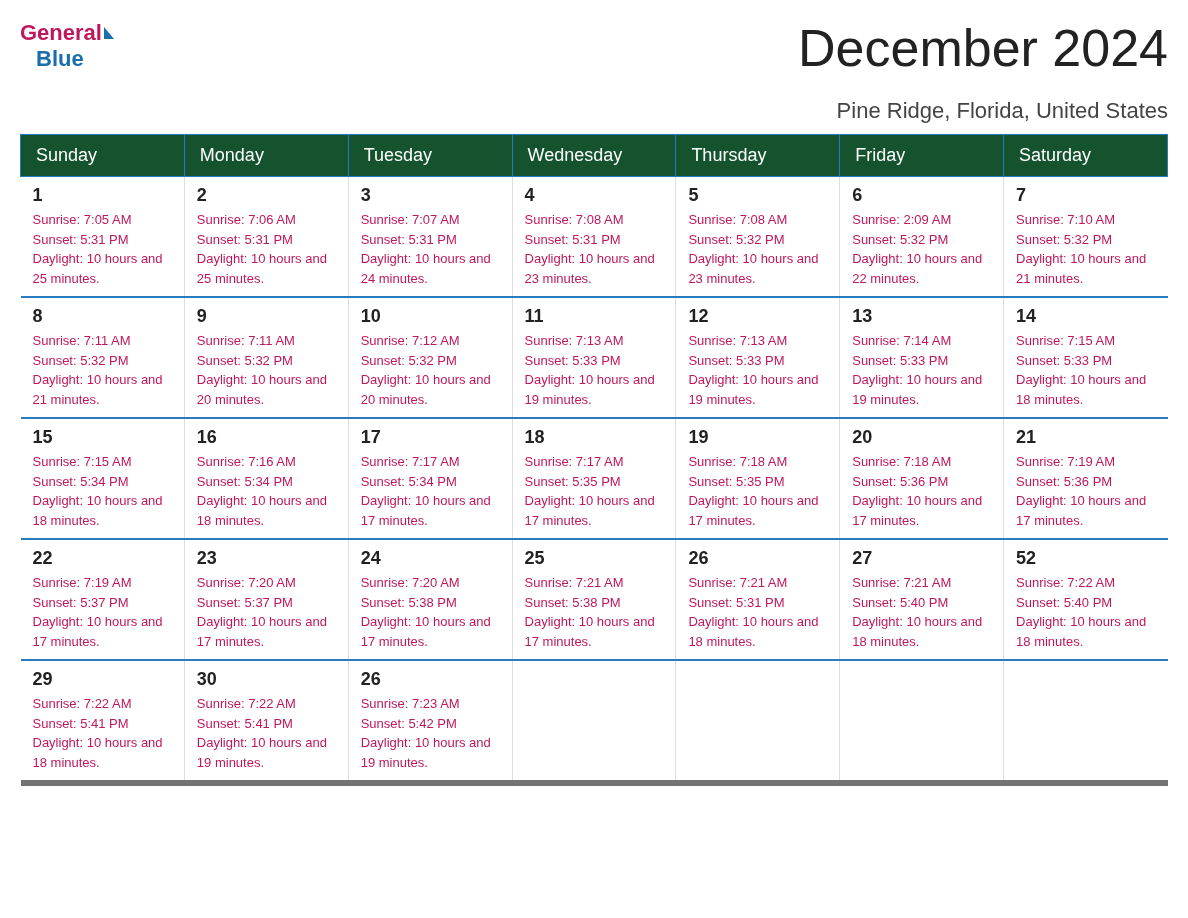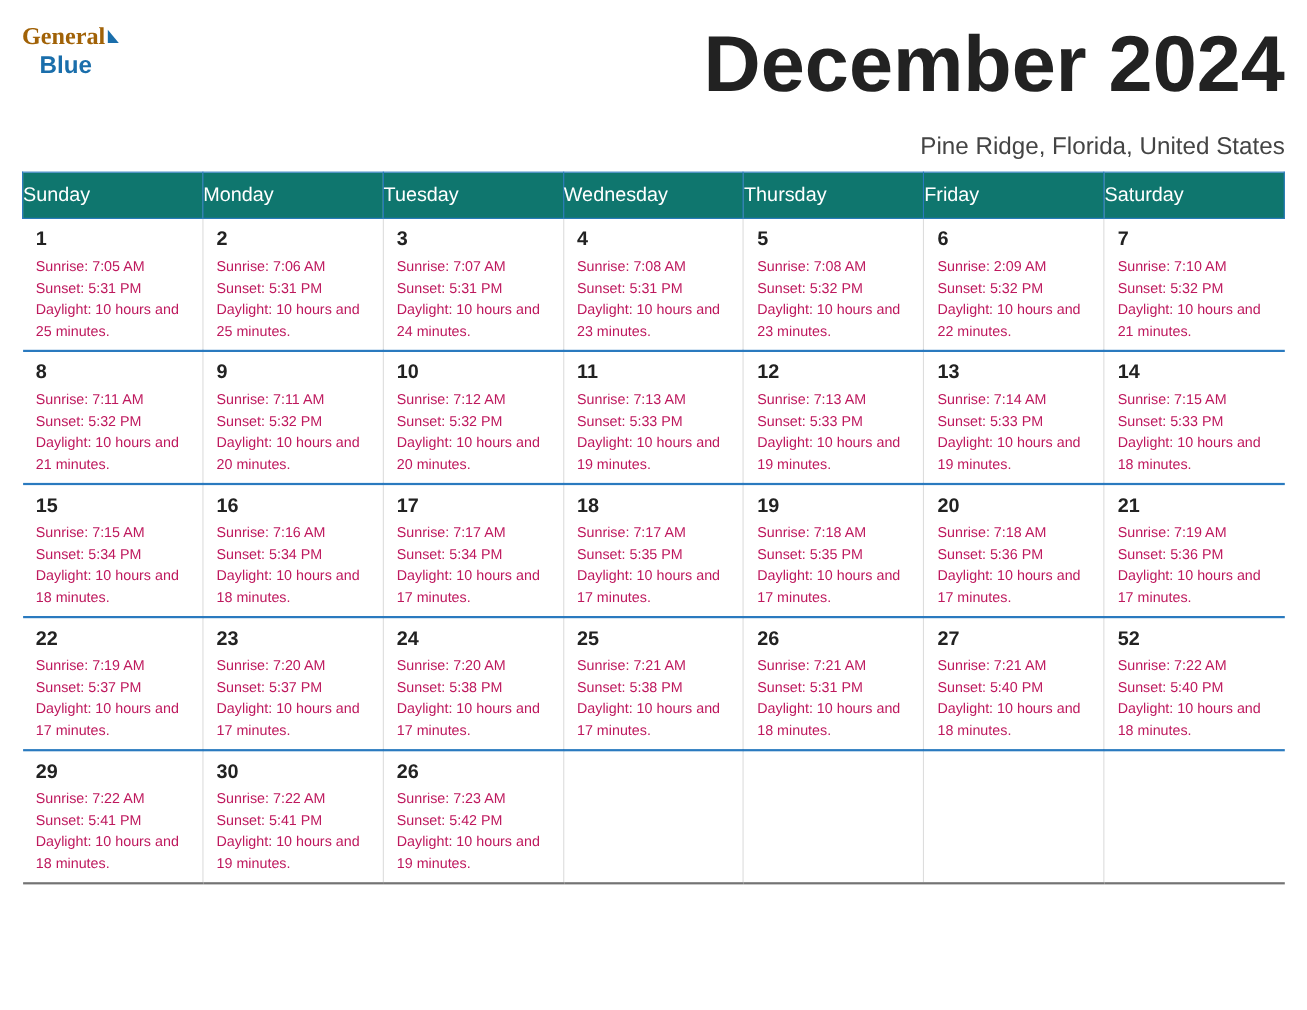--- a/index.html
+++ b/index.html
@@ -22,57 +22,56 @@
       align-items: flex-start;
     }
     .logo-text {
       font-size: 22px;
       font-weight: bold;
       color: #333;
       display: flex;
       align-items: center;
     }
     .logo-general {
-      color: #a16207;
-      font-family: Liberation Serif, serif;
+      color: #be185d;
     }
     .logo-arrow {
       display: inline-block;
       width: 0;
       height: 0;
       border-left: 10px solid #1a6eab;
       border-top: 12px solid transparent;
       border-bottom: 0px solid transparent;
       margin-left: 2px;
       margin-right: 1px;
       vertical-align: middle;
     }
     .title-section {
       text-align: right;
     }
     .calendar-title {
-      font-size: 72px;
-      font-weight: bold;
+      font-size: 52px;
+      font-weight: normal;
       color: #222;
       line-height: 1.1;
     }
     .calendar-subtitle {
       font-size: 22px;
       color: #444;
       margin-top: 21px;
     }
     table {
       width: 100%;
       border-collapse: collapse;
       margin-top: 10px;
     }
     thead th {
-      background-color: #0f766e;
+      background-color: #14532d;
       color: #fff;
-      padding: 10px 0;
+      padding: 10px 15px;
       font-size: 18px;
       font-weight: normal;
       text-align: left;
       border: 1px solid #2a7abf;
     }
     tbody tr {
       border-bottom: 2px solid #2a7abf;
     }
     tbody td {
       vertical-align: top;
@@ -92,21 +91,21 @@
       color: #222;
       margin-bottom: 4px;
       display: block;
     }
     .day-info {
       font-size: 13px;
       line-height: 1.5;
       color: #be185d;
     }
     .last-row td {
-      border-bottom: 2px solid #737373;
+      border-bottom: 6px solid #737373;
     }
     .logo-line2 {
       font-size: 22px;
       font-weight: bold;
       color: #1a6eab;
       margin-left: 16px;
     }
   </style>
 </head>
 <body>

